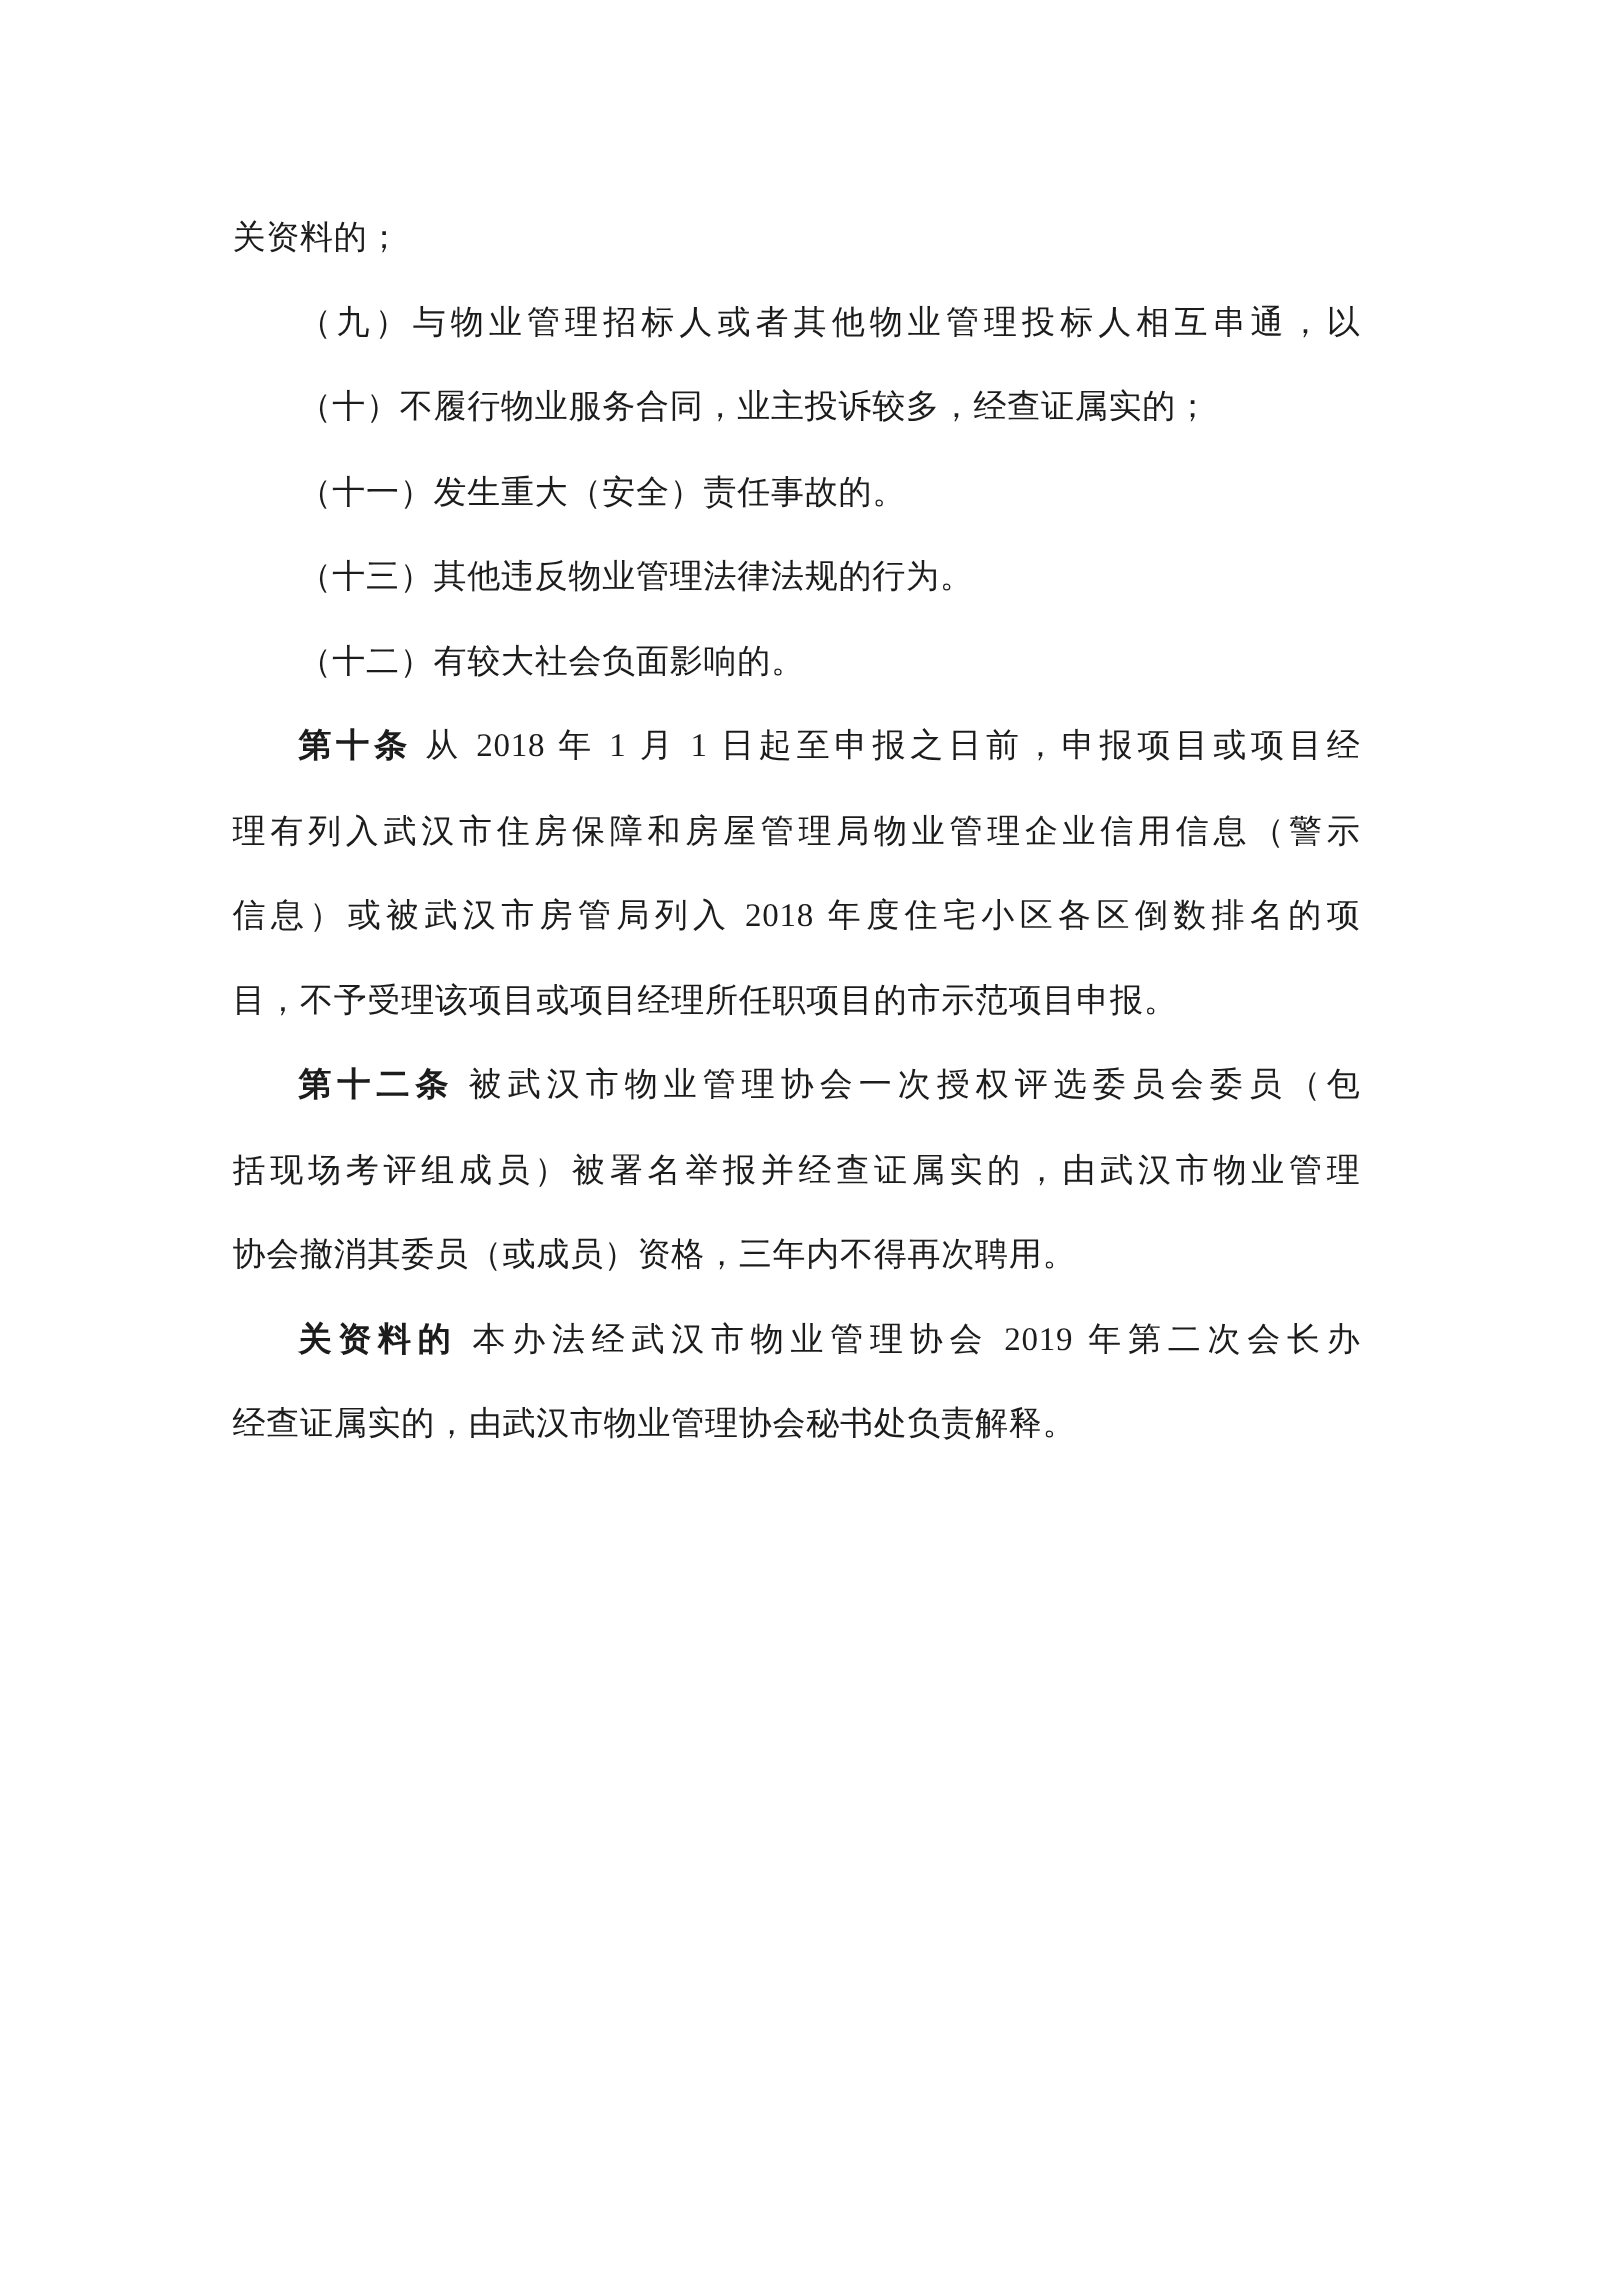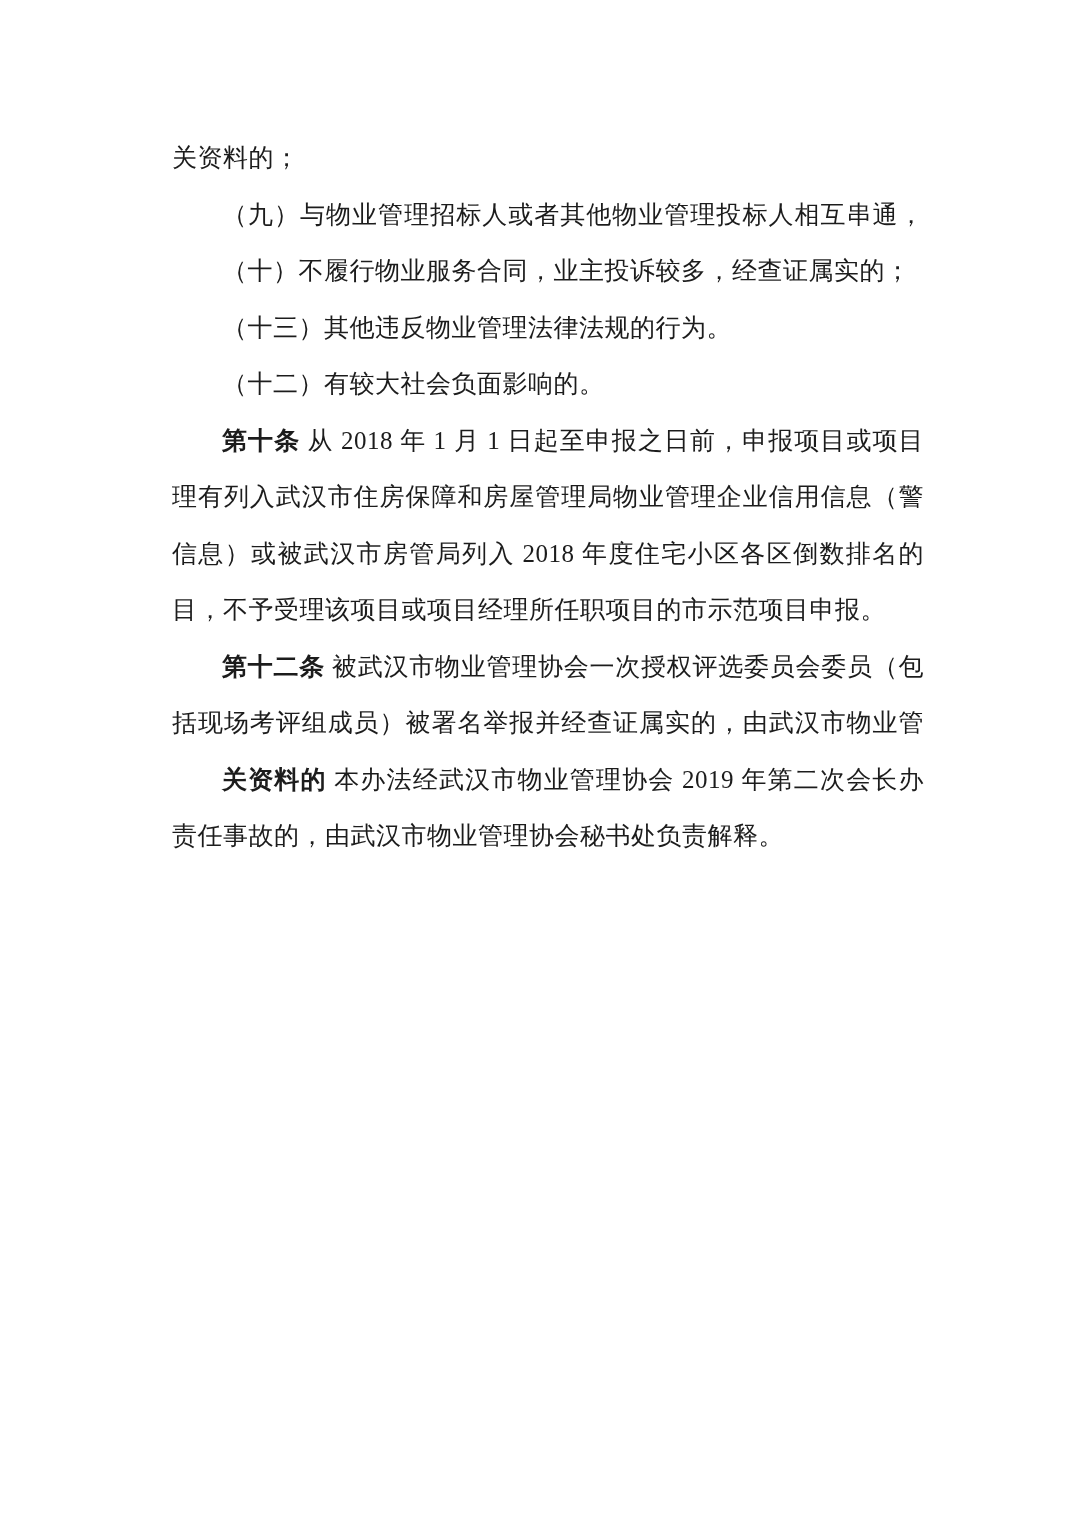--- a/index.html
+++ b/index.html
@@ -10,25 +10,25 @@
   .page {
     position: relative;
     width: 1080px;
     height: 1526px;
     background: #ffffff;
     overflow: hidden;
     font-family: "Liberation Serif", "DejaVu Serif", serif;
   }
   .doc-body {
     position: absolute;
-    left: 172px;
+    left: 155px;
     top: 130px;
     width: 752px;
     color: #1c1c1c;
-    font-size: 25px;
+    font-size: 22px;
     letter-spacing: 0.5px;
   }
   .paragraph {
     margin: 0;
     padding: 0;
   }
   .line {
     height: 56.5px;
     line-height: 56.5px;
     white-space: normal;
@@ -55,33 +55,37 @@
       <div class="paragraph">
         <div class="line"><span class="seg">关资料的；</span></div>
       </div>
       <div class="paragraph">
         <div class="line indent justify"><span class="seg">（九）与物业管理招标人或者其他物业管理投标人相互串通，以</span></div>
       </div>
       <div class="paragraph">
         <div class="line indent"><span class="seg">（十）不履行物业服务合同，业主投诉较多，经查证属实的；</span></div>
       </div>
       <div class="paragraph">
+        <div class="line indent"><span class="seg">（十一）发生重大（安全）责任事故的。</span></div>
+      </div>
+      <div class="paragraph">
         <div class="line indent"><span class="seg">（十三）其他违反物业管理法律法规的行为。</span></div>
       </div>
       <div class="paragraph">
         <div class="line indent"><span class="seg">（十二）有较大社会负面影响的。</span></div>
       </div>
       <div class="paragraph">
         <div class="line indent justify"><span class="seg bold">第十条</span><span class="seg"> 从 2018 年 1 月 1 日起至申报之日前，申报项目或项目经</span></div>
         <div class="line justify"><span class="seg">理有列入武汉市住房保障和房屋管理局物业管理企业信用信息（警示</span></div>
         <div class="line justify"><span class="seg">信息）或被武汉市房管局列入 2018 年度住宅小区各区倒数排名的项</span></div>
         <div class="line"><span class="seg">目，不予受理该项目或项目经理所任职项目的市示范项目申报。</span></div>
       </div>
       <div class="paragraph">
         <div class="line indent justify"><span class="seg bold">第十二条</span><span class="seg"> 被武汉市物业管理协会一次授权评选委员会委员（包</span></div>
         <div class="line justify"><span class="seg">括现场考评组成员）被署名举报并经查证属实的，由武汉市物业管理</span></div>
+        <div class="line"><span class="seg">协会撤消其委员（或成员）资格，三年内不得再次聘用。</span></div>
       </div>
       <div class="paragraph">
         <div class="line indent justify"><span class="seg bold">关资料的</span><span class="seg"> 本办法经武汉市物业管理协会 2019 年第二次会长办</span></div>
-        <div class="line"><span class="seg">责任事故的，由武汉市物业管理协会秘书处负责解释。</span></div>
+        <div class="line"><span class="seg">经查证属实的，由武汉市物业管理协会秘书处负责解释。</span></div>
       </div>
     </div>
 </div>
 
 </body></html>

